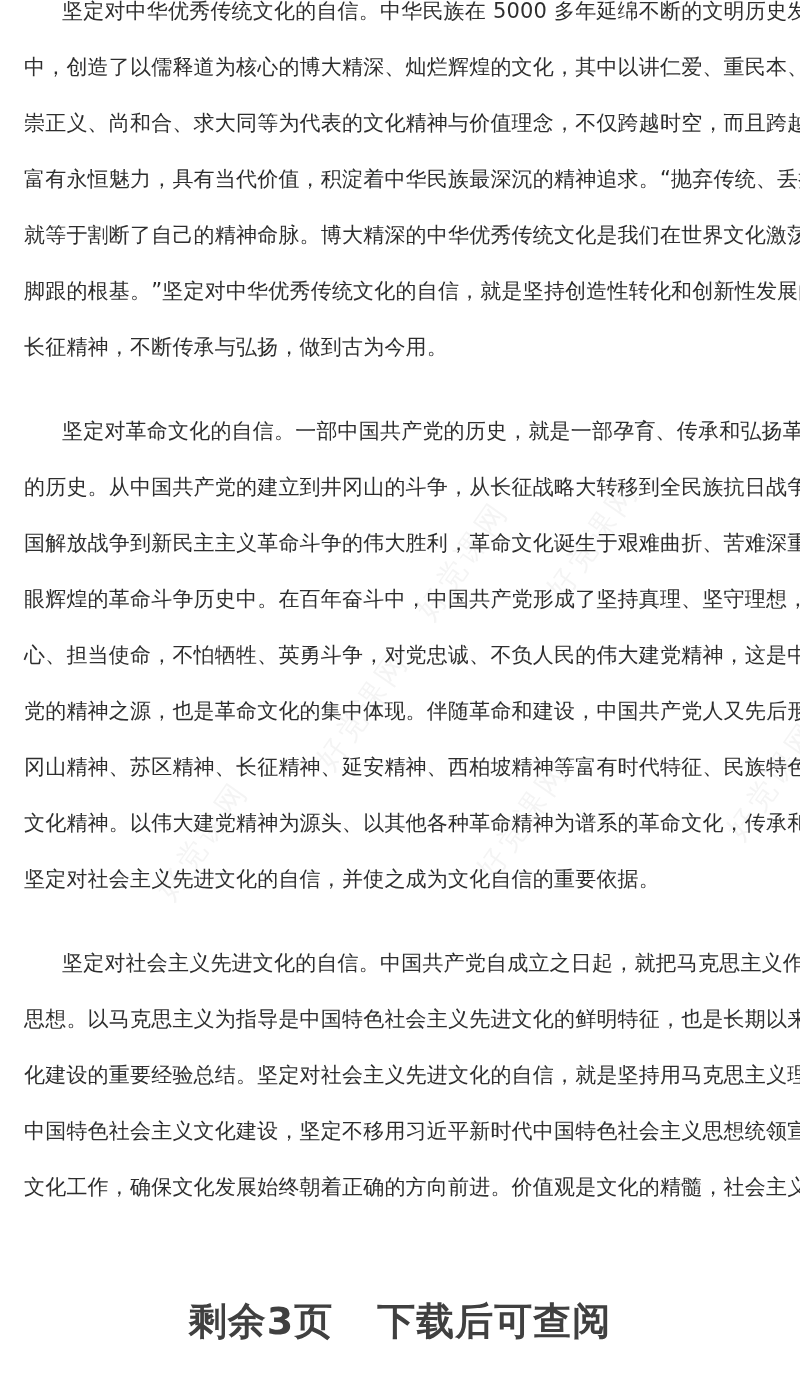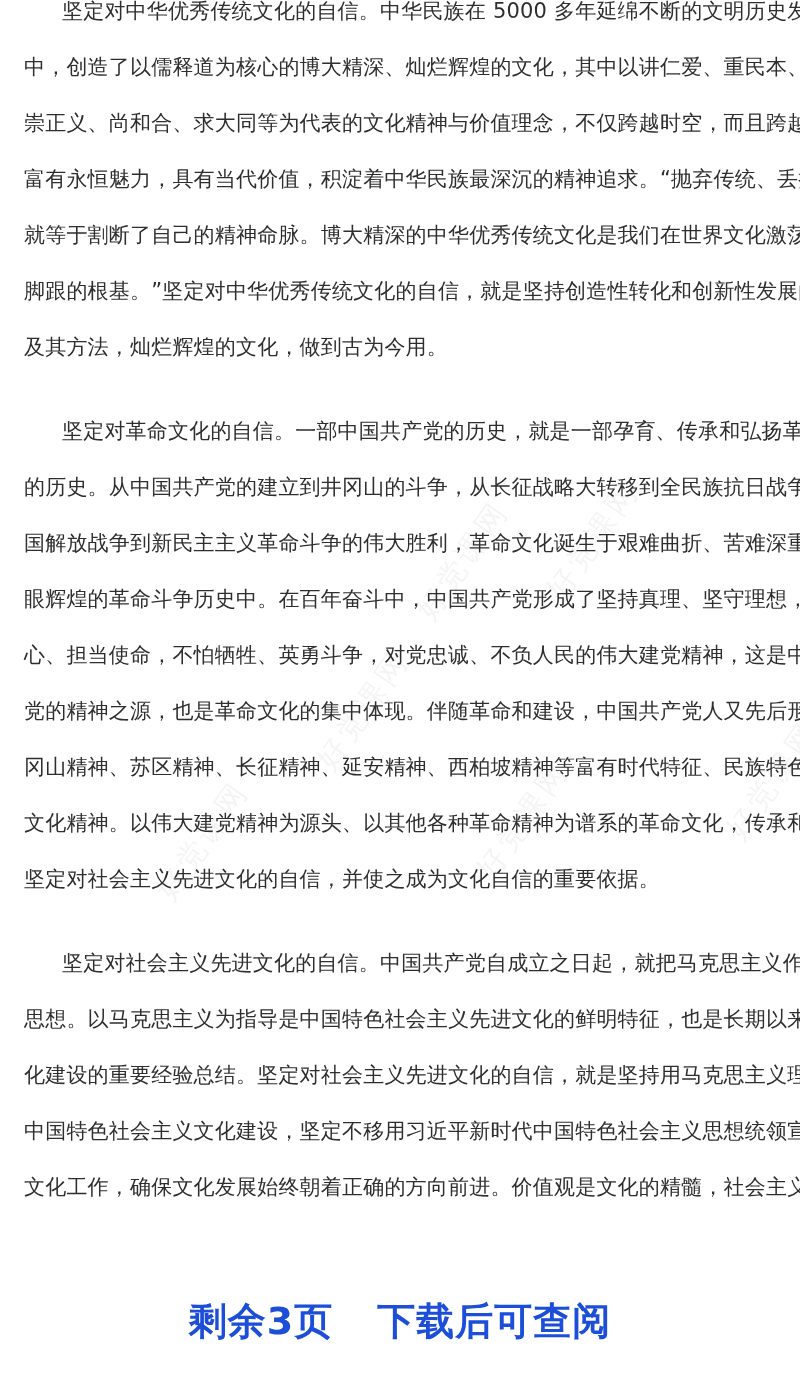--- a/index.html
+++ b/index.html
@@ -49,21 +49,21 @@
       letter-spacing: 4px;
     }
     .more {
       position: absolute;
       left: 0;
       top: 1296px;
       width: 800px;
       text-align: center;
       font-size: 38px;
       font-weight: bold;
-      color: #1d4ed8;
+      color: #404040;
       letter-spacing: 1px;
     }
     .more span { display: inline-block; }
     .more .gap { width: 44px; }
   </style>
 </head>
 <body>
 
 <div class="watermark" style="left:395px; top:540px;">好党课网</div>
 <div class="watermark" style="left:525px; top:520px;">好党课网</div>
@@ -73,21 +73,21 @@
 <div class="watermark" style="left:705px; top:760px;">好党课网</div>
 
 <div class="page">
   <div class="para">
     <span class="line first">坚定对中华优秀传统文化的自信。中华民族在 5000 多年延绵不断的文明历史发展进程</span>
     <span class="line">中，创造了以儒释道为核心的博大精深、灿烂辉煌的文化，其中以讲仁爱、重民本、守诚信、</span>
     <span class="line">崇正义、尚和合、求大同等为代表的文化精神与价值理念，不仅跨越时空，而且跨越了国界，</span>
     <span class="line">富有永恒魅力，具有当代价值，积淀着中华民族最深沉的精神追求。“抛弃传统、丢掉根本，</span>
     <span class="line">就等于割断了自己的精神命脉。博大精深的中华优秀传统文化是我们在世界文化激荡中站稳</span>
     <span class="line">脚跟的根基。”坚定对中华优秀传统文化的自信，就是坚持创造性转化和创新性发展的原则</span>
-    <span class="line last">及其方法，灿烂辉煌的文化，做到古为今用。</span>
+    <span class="line last">长征精神，不断传承与弘扬，做到古为今用。</span>
   </div>
 
   <div class="para">
     <span class="line first">坚定对革命文化的自信。一部中国共产党的历史，就是一部孕育、传承和弘扬革命文化</span>
     <span class="line">的历史。从中国共产党的建立到井冈山的斗争，从长征战略大转移到全民族抗日战争，从全</span>
     <span class="line">国解放战争到新民主主义革命斗争的伟大胜利，革命文化诞生于艰难曲折、苦难深重而又耀</span>
     <span class="line">眼辉煌的革命斗争历史中。在百年奋斗中，中国共产党形成了坚持真理、坚守理想，践行初</span>
     <span class="line">心、担当使命，不怕牺牲、英勇斗争，对党忠诚、不负人民的伟大建党精神，这是中国共产</span>
     <span class="line">党的精神之源，也是革命文化的集中体现。伴随革命和建设，中国共产党人又先后形成了井</span>
     <span class="line">冈山精神、苏区精神、长征精神、延安精神、西柏坡精神等富有时代特征、民族特色的革命</span>

